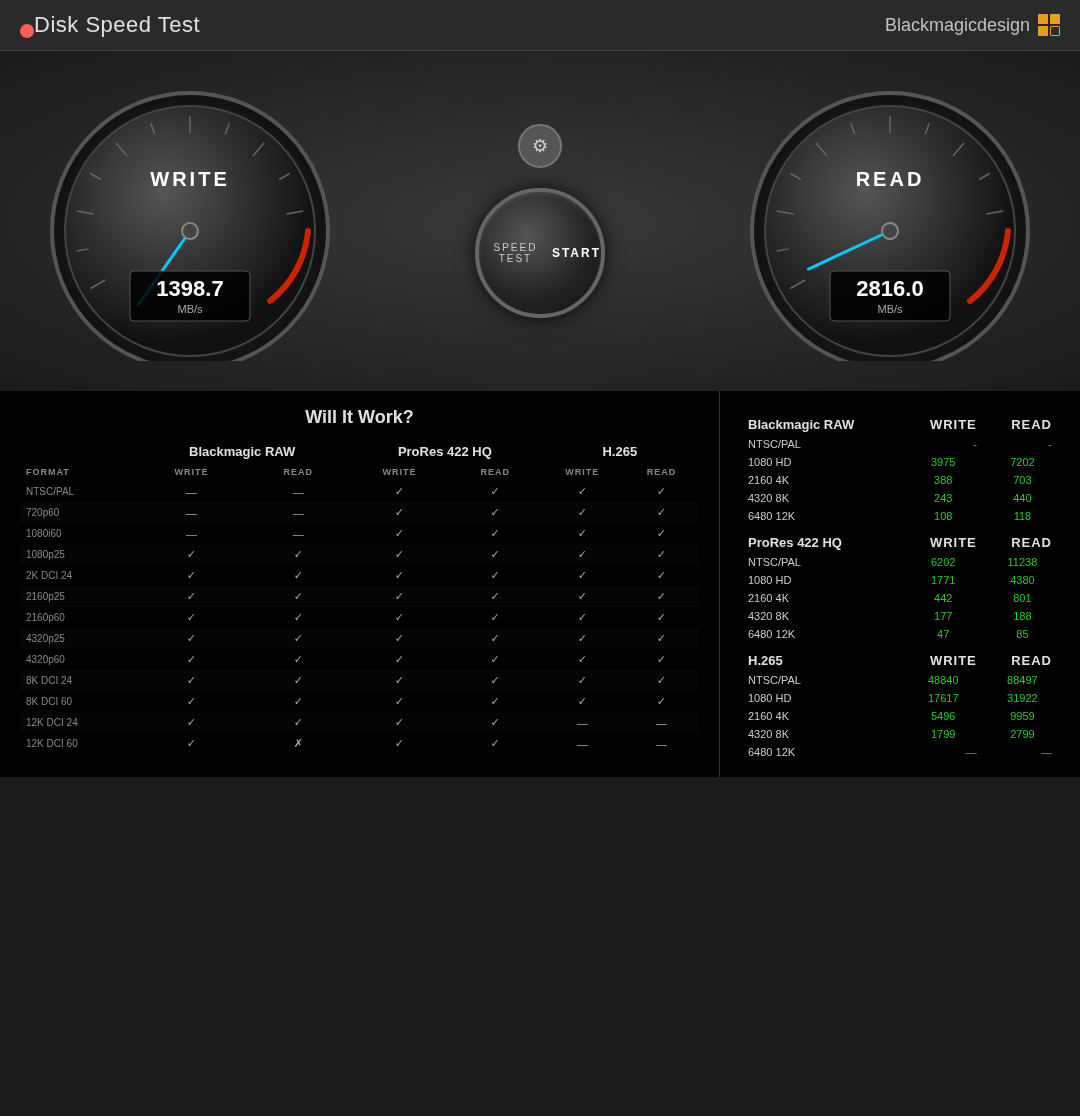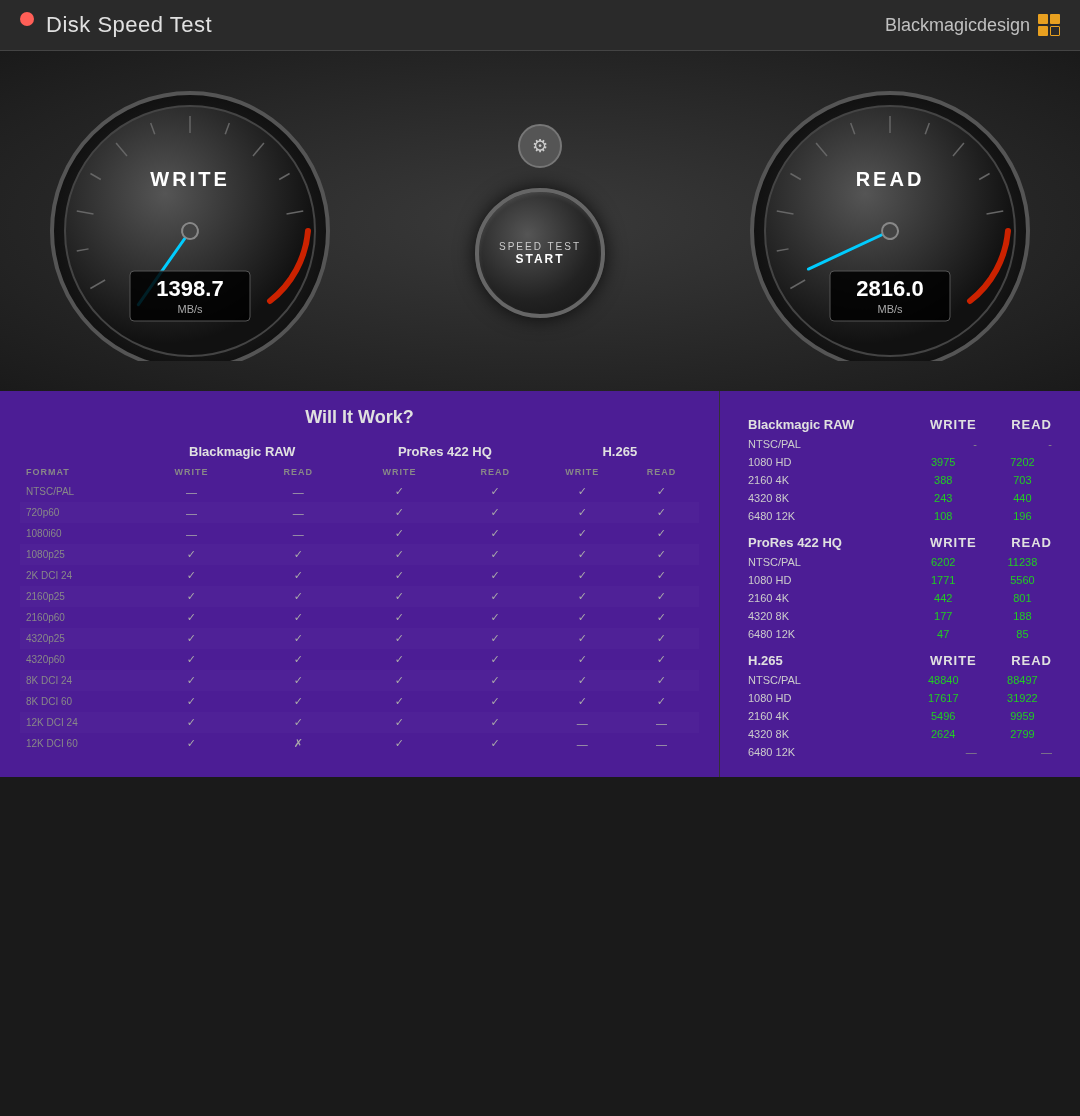--- a/index.html
+++ b/index.html
@@ -7,21 +7,21 @@
 
     
     .title-bar {
       background: #2a2a2a;
       padding: 12px 20px;
       display: flex;
       align-items: center;
       justify-content: space-between;
       border-bottom: 1px solid #444;
     }
-    .title-bar-left { display: flex; align-items: flex-start; gap: 12px; }
+    .title-bar-left { display: flex; align-items: flex-end; }
     .close-btn {
       width: 14px; height: 14px; background: #ff5f57; border-radius: 50%; border: none; cursor: pointer;
     }
     .app-title { color: #e0e0e0; font-size: 22px; font-weight: 300; letter-spacing: 0.5px; }
     .brand-area { display: flex; align-items: center; gap: 8px; }
     .brand-name { color: #c0c0c0; font-size: 18px; }
     .brand-logo { display: flex; flex-direction: column; gap: 2px; }
     .logo-row { display: flex; gap: 2px; }
     .logo-sq { width: 10px; height: 10px; background: #e8a020; border-radius: 1px; }
     .logo-sq.empty { background: transparent; border: 1px solid #e8a020; }
@@ -44,31 +44,31 @@
     
     .center-controls { display: flex; flex-direction: column; align-items: center; gap: 20px; }
     .settings-btn {
       width: 44px; height: 44px; border-radius: 50%; background: #555; border: 2px solid #777;
       display: flex; align-items: center; justify-content: center; cursor: pointer; color: #ccc; font-size: 18px;
     }
     .start-btn {
       width: 130px; height: 130px; border-radius: 50%;
       background: radial-gradient(circle at 40% 35%, #555 0%, #222 60%, #111 100%);
       border: 4px solid #666; cursor: pointer;
-      display: flex; flex-direction: column; align-items: center; justify-content: center;
+      display: flex; flex-direction: row; align-items: center; justify-content: center;
       box-shadow: 0 0 20px rgba(0,0,0,0.8), inset 0 2px 4px rgba(255,255,255,0.1);
       color: white;
     }
     .start-btn .speed-test-label { font-size: 10px; color: #ccc; letter-spacing: 2px; }
     .start-btn .start-label { font-size: 12px; font-weight: bold; letter-spacing: 2px; }
 
     
     .lower-section {
       display: flex;
-      background: #4c1d95;
+      background: #000000;
     }
 
     
     .will-it-work {
       flex: 1;
       padding: 16px 20px;
       border-right: 1px solid #333;
     }
     .section-title {
       text-align: center; color: #e0e0e0; font-size: 18px; font-weight: bold; margin-bottom: 12px;
@@ -376,36 +376,36 @@
       <td class="green-val">703</td>
     </tr>
           <tr>
       <td class="row-label">4320 8K</td>
       <td class="green-val">243</td>
       <td class="green-val">440</td>
     </tr>
           <tr>
       <td class="row-label">6480 12K</td>
       <td class="green-val">108</td>
-      <td class="green-val">196</td>
+      <td class="green-val">118</td>
     </tr>
           <tr class="codec-row">
     <td>ProRes 422 HQ</td>
     <td class="col-header">WRITE</td>
     <td class="col-header">READ</td>
   </tr>
           <tr>
       <td class="row-label">NTSC/PAL</td>
       <td class="green-val">6202</td>
       <td class="green-val">11238</td>
     </tr>
           <tr>
       <td class="row-label">1080 HD</td>
       <td class="green-val">1771</td>
-      <td class="green-val">5560</td>
+      <td class="green-val">4380</td>
     </tr>
           <tr>
       <td class="row-label">2160 4K</td>
       <td class="green-val">442</td>
       <td class="green-val">801</td>
     </tr>
           <tr>
       <td class="row-label">4320 8K</td>
       <td class="green-val">177</td>
       <td class="green-val">188</td>
@@ -430,21 +430,21 @@
       <td class="green-val">17617</td>
       <td class="green-val">31922</td>
     </tr>
           <tr>
       <td class="row-label">2160 4K</td>
       <td class="green-val">5496</td>
       <td class="green-val">9959</td>
     </tr>
           <tr>
       <td class="row-label">4320 8K</td>
-      <td class="green-val">2624</td>
+      <td class="green-val">1799</td>
       <td class="green-val">2799</td>
     </tr>
           <tr>
       <td class="row-label">6480 12K</td>
       <td class="dash-val">—</td>
       <td class="dash-val">—</td>
     </tr>
         </tbody>
     </table>
   </div>

